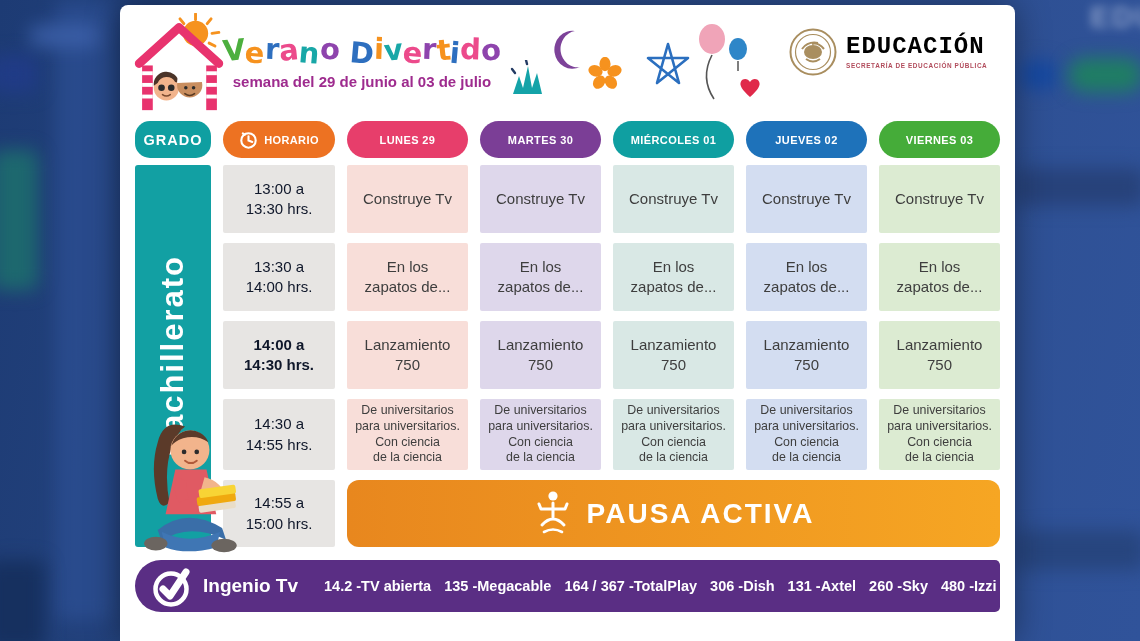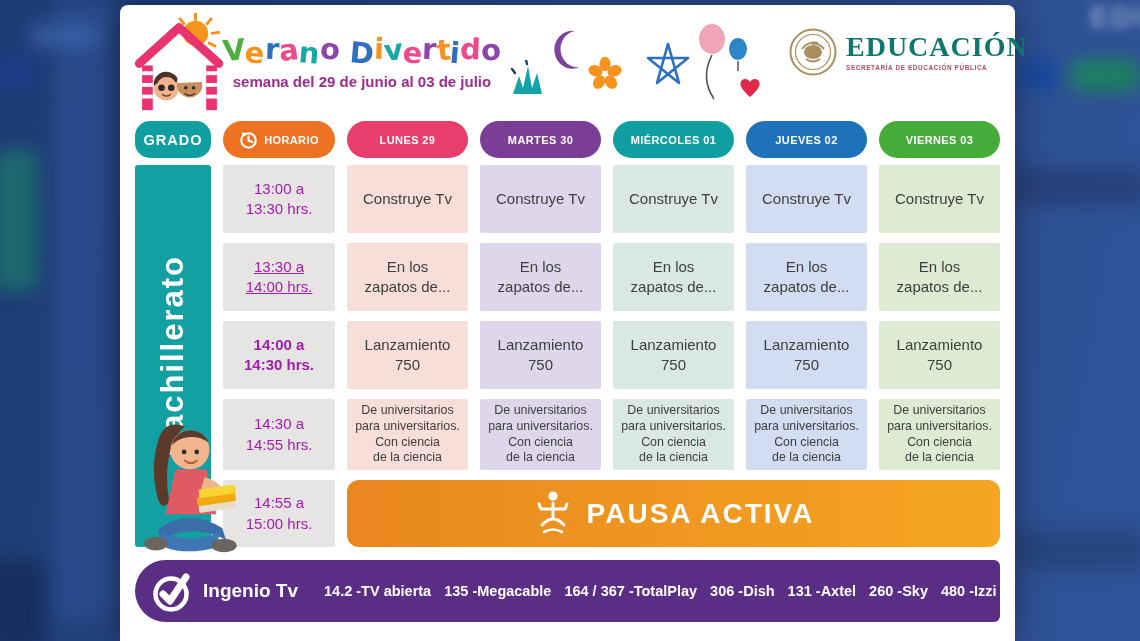--- a/index.html
+++ b/index.html
@@ -18,46 +18,46 @@
   #titleblock{position:absolute;left:96px;top:32px;width:292px;text-align:center;}
   #page-title{font-family:"DejaVu Sans",sans-serif;font-weight:bold;font-size:29px;line-height:1;white-space:nowrap;}
   #page-title span{display:inline-block;}
   #page-title span:nth-child(3n+1){transform:rotate(-6deg) translateY(-1px);}
   #page-title span:nth-child(3n+2){transform:rotate(5deg) translateY(2px);}
   #page-title span:nth-child(3n){transform:rotate(2deg) translateY(-2px);}
   #subtitle{margin-top:7px;font-size:15px;font-weight:bold;color:#9e2b8e;white-space:nowrap;}
   .decor{position:absolute;}
   #sep{position:absolute;left:668px;top:22px;display:flex;align-items:center;}
   #sep-text{margin-left:8px;}
-  #sep-name{font-family:Liberation Serif, serif;font-weight:bold;
-            font-size:28px;color:#0f766e;letter-spacing:1px;line-height:1;}
+  #sep-name{font-family:Liberation Mono, monospace;font-weight:bold;
+            font-size:24px;color:#000000;letter-spacing:1px;line-height:1;}
   #sep-sub{font-size:6.4px;color:#b14b5b;letter-spacing:.62px;margin-top:3px;font-weight:bold;}
   
   #header-row,#grid{position:absolute;left:15px;display:grid;
     grid-template-columns:76px 112px 121px 121px 121px 121px 121px;column-gap:12px;}
   #header-row{top:116px;grid-template-rows:37px;}
   #grid{top:160px;grid-template-rows:68px 68px 68px 71px 67px;row-gap:10px;}
   .colhead{display:flex;align-items:center;justify-content:center;gap:6px;border-radius:19px;
            color:#fff;font-weight:bold;font-size:11px;letter-spacing:.4px;white-space:nowrap;}
   .colhead.sq{border-radius:3px;letter-spacing:1px;font-size:14.5px;}
   .grade-col{grid-column:1;grid-row:1/6;background:#12a0a3;border-radius:3px;position:relative;
              display:flex;align-items:center;justify-content:center;}
   .grade-col span{writing-mode:vertical-rl;transform:rotate(180deg);color:#fff;
                   font-size:31px;font-weight:600;letter-spacing:2px;}
   .cell{display:flex;align-items:center;justify-content:center;text-align:center;
         border-radius:2px;color:#3e3e3e;font-size:15px;font-weight:500;line-height:1.35;
         white-space:pre-line;}
-  .cell.time{background:#e7e5e3;color:#a21caf;}
+  .cell.time{background:#e7e5e3;color:#0f172a;}
   .cell.small{font-size:12.4px;line-height:1.28;}
   .pausa{grid-column:3/8;grid-row:5;display:flex;align-items:center;justify-content:center;gap:14px;
          background:linear-gradient(90deg,#e8871e,#f6a623);color:#fff;font-weight:bold;
          font-size:28px;letter-spacing:2px;border-radius:12px;}
   #girl{position:absolute;left:8px;top:404px;width:118px;height:156px;}
   
-  #footer{position:absolute;left:15px;top:555px;width:865px;height:62px;background:#5a2e84;
+  #footer{position:absolute;left:15px;top:555px;width:865px;height:52px;background:#5a2e84;
           border-radius:31px 6px 6px 31px;display:flex;align-items:center;color:#fff;}
   #brand{display:flex;align-items:center;gap:8px;margin-left:14px;}
   #brand-label{font-size:19px;font-weight:bold;white-space:nowrap;}
   #channel-list{display:flex;gap:13px;margin-left:26px;font-size:14.5px;font-weight:600;white-space:nowrap;}
 </style>
 </head>
 <body>
 
 <div id="stage">
 
@@ -202,21 +202,21 @@
         <div class="grade-col">
           <span>Bachillerato</span>
         </div>
         <div class="cell time" style="grid-area: 1 / 2;">13:00 a
 13:30 hrs.</div>
         <div class="cell" style="background: rgb(248, 222, 217); grid-area: 1 / 3;">Construye Tv</div>
         <div class="cell" style="background: rgb(222, 215, 235); grid-area: 1 / 4;">Construye Tv</div>
         <div class="cell" style="background: rgb(217, 232, 229); grid-area: 1 / 5;">Construye Tv</div>
         <div class="cell" style="background: rgb(211, 221, 241); grid-area: 1 / 6;">Construye Tv</div>
         <div class="cell" style="background: rgb(220, 235, 210); grid-area: 1 / 7;">Construye Tv</div>
-        <div class="cell time" style="grid-area: 2 / 2; text-decoration: underline;">13:30 a
+        <div class="cell time" style="grid-area: 2 / 2;">13:30 a
 14:00 hrs.</div>
         <div class="cell" style="background: rgb(248, 222, 217); grid-area: 2 / 3;">En los
 zapatos de...</div>
         <div class="cell" style="background: rgb(222, 215, 235); grid-area: 2 / 4;">En los
 zapatos de...</div>
         <div class="cell" style="background: rgb(217, 232, 229); grid-area: 2 / 5;">En los
 zapatos de...</div>
         <div class="cell" style="background: rgb(211, 221, 241); grid-area: 2 / 6;">En los
 zapatos de...</div>
         <div class="cell" style="background: rgb(220, 235, 210); grid-area: 2 / 7;">En los

